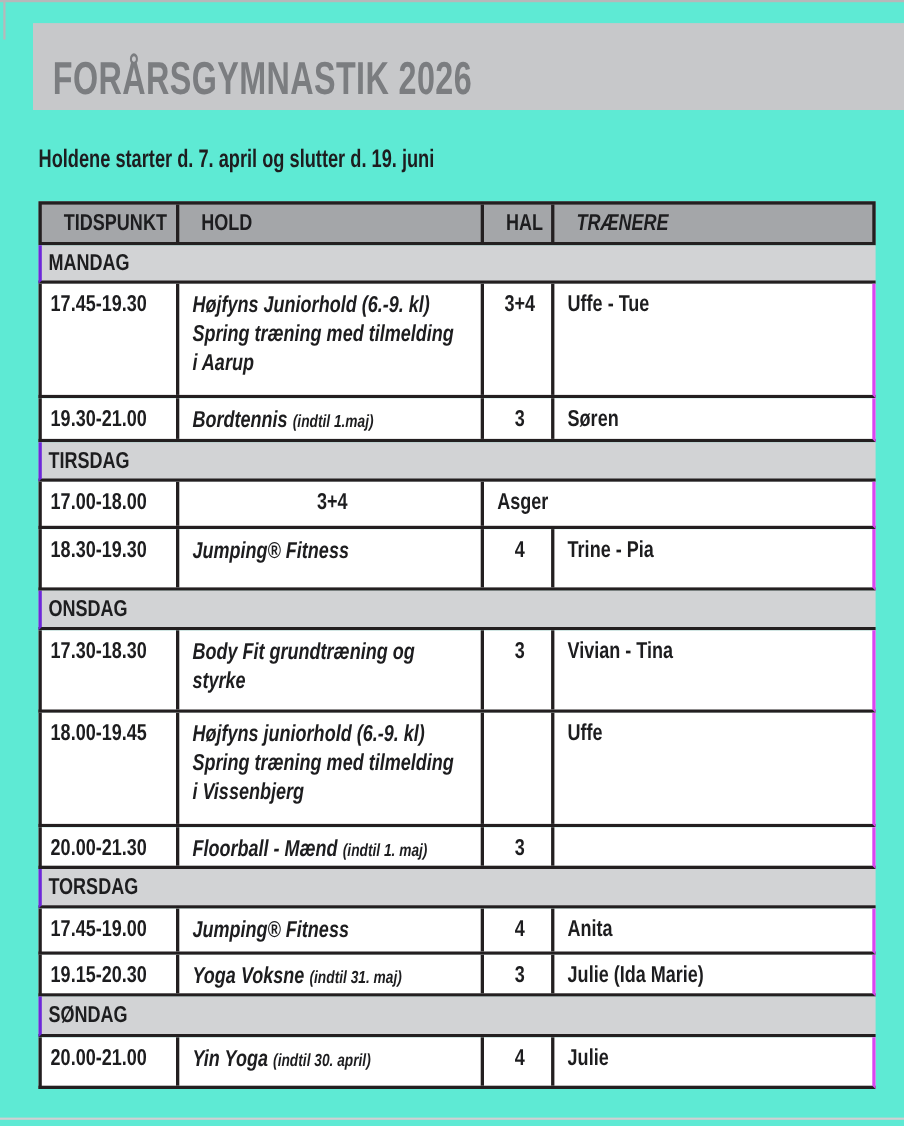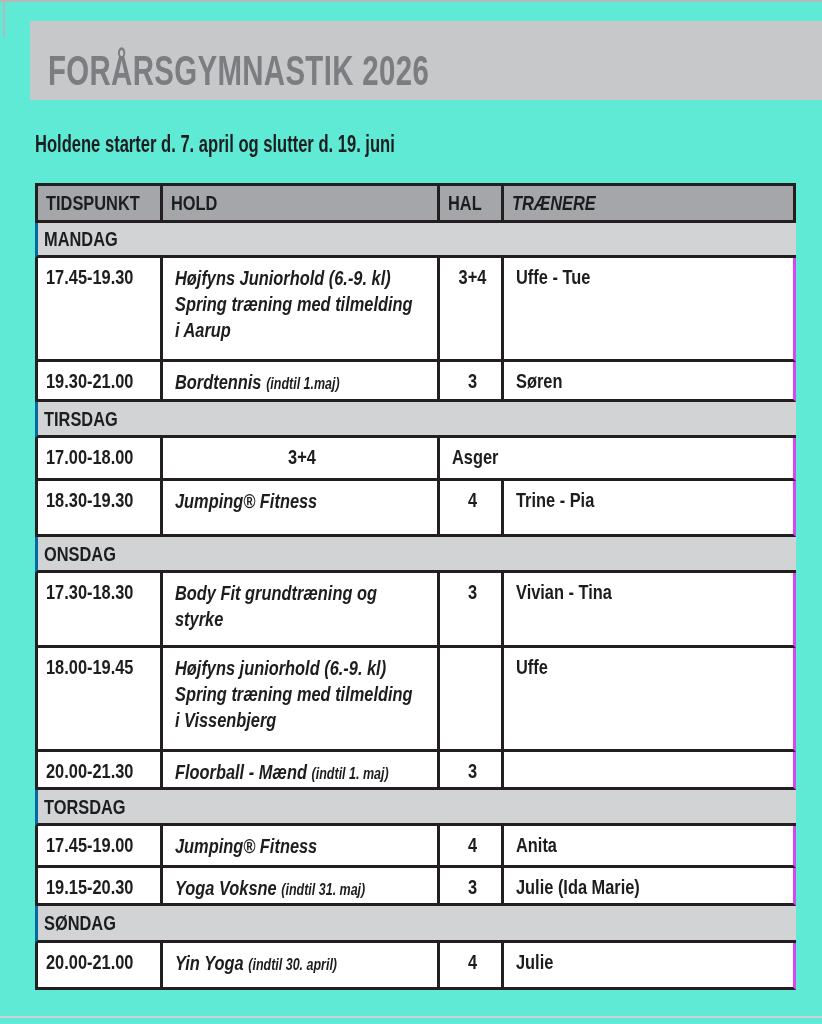--- a/index.html
+++ b/index.html
@@ -25,24 +25,24 @@
     font-size:23px; font-weight:bold; display:inline-block; white-space:nowrap;
     transform:scaleX(0.72); transform-origin:left center;
   }
 
   
   .tbl { position:absolute; left:35px; top:183px; width:761px; font-size:21px; }
   .hrow {
     display:grid; grid-template-columns:125px 277px 64px 289px;
     height:40px; background:#a4a6a9; border:3px solid #231f20; box-sizing:border-box;
   }
-  .hc { border-right:3px solid #231f20; display:flex; align-items:center; padding-left:8px; overflow:hidden; }
+  .hc { border-right:3px solid #231f20; display:flex; align-items:center; padding-left:20px; overflow:hidden; }
   .hc.c4 { border-right:none;font-style:italic; }
   .drow {
-    height:35px; background:#d2d3d5; border-left:3px solid #0369a1; border-bottom:3px solid #231f20;
+    height:35px; background:#d2d3d5; border-left:3px solid #6d28d9; border-bottom:3px solid #231f20;
     box-sizing:border-box; display:flex; align-items:center; padding-left:6px; overflow:hidden;
   }
   .row {
     display:grid; grid-template-columns:125px 277px 64px 289px;
     background:#ffffff; border-left:3px solid #231f20; border-right:3px solid #d946ef;
     border-bottom:3px solid #231f20; box-sizing:border-box;
   }
   .c { border-right:3px solid #231f20; box-sizing:border-box; padding:7px 4px 4px 8px; overflow:hidden; }
   .c.c4 { border-right:none; padding-left:12px; }
   .c.ch { padding-left:12px;font-style:italic; }

